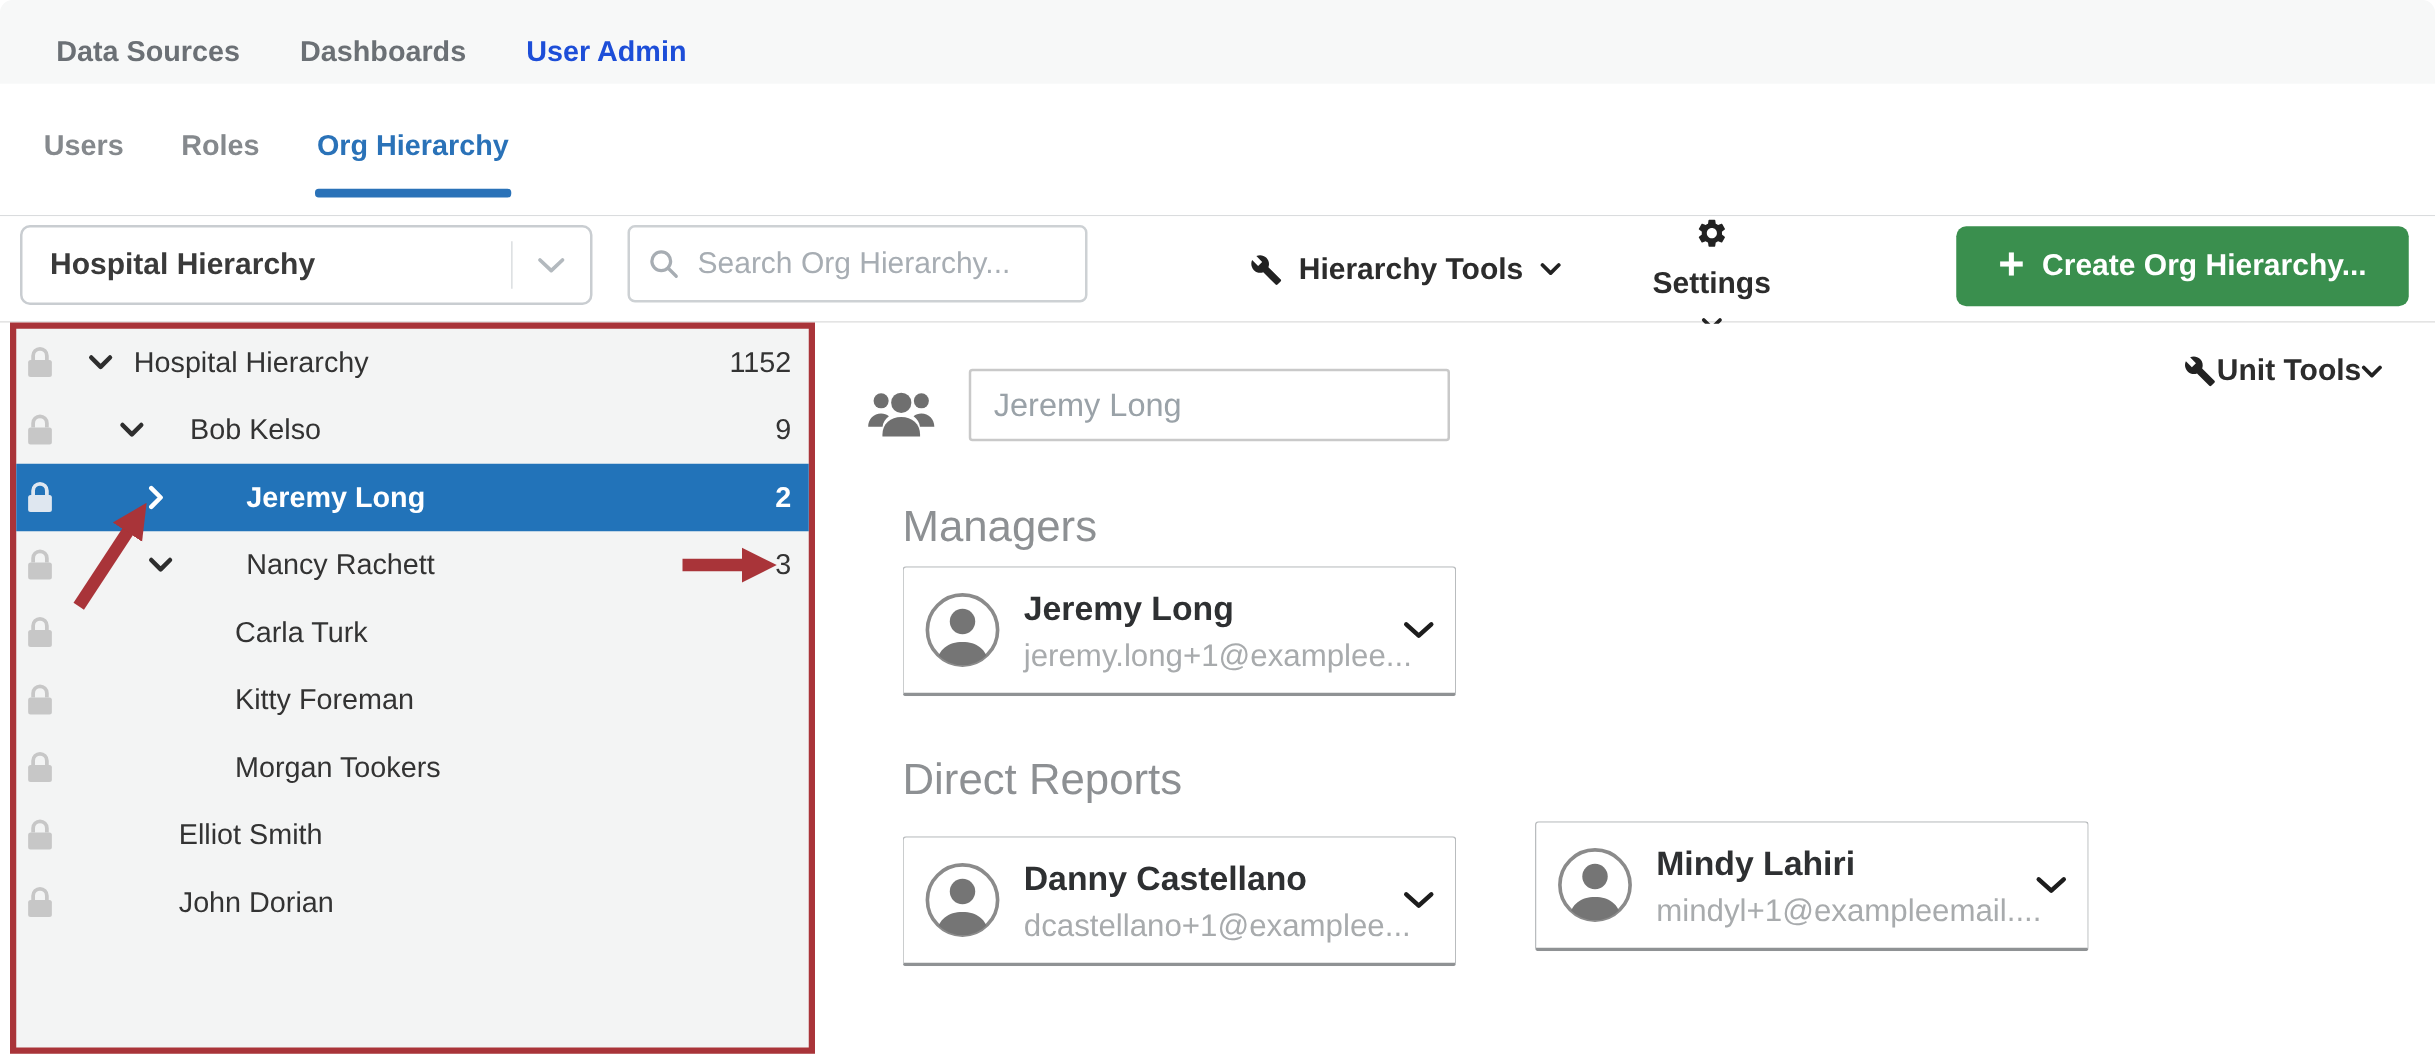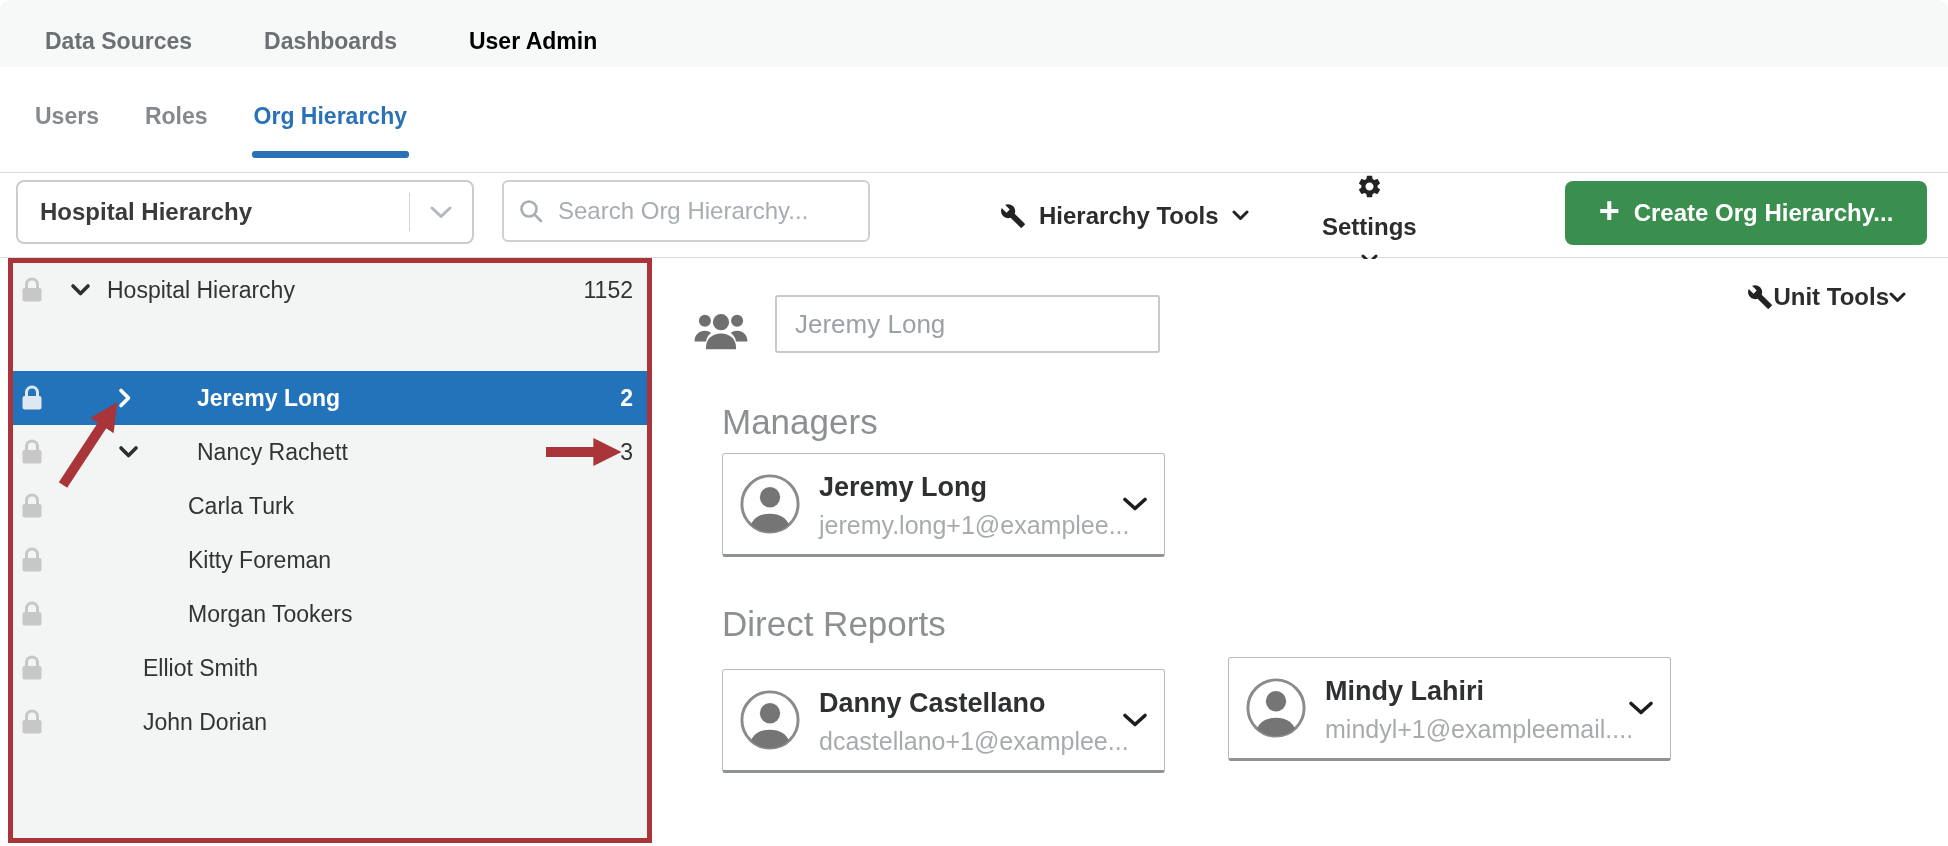--- a/index.html
+++ b/index.html
@@ -1,24 +1,24 @@
 <!DOCTYPE html>
 <html><head>
 <meta charset="utf-8">
 <style>
   * { box-sizing: border-box; }
   body { margin:0; font-family:"Liberation Sans", sans-serif; -webkit-font-smoothing:antialiased; }
   .canvas { position:relative; width:1948px; height:846px; background:#fff; overflow:hidden; color:#333; }
 
   
   .topnav { position:absolute; left:0; top:0; width:100%; height:83px; background:#f7f8f8;
-            border-bottom:1px solid #ebebeb; display:flex; align-items:stretch; padding-left:45px; gap:72px;border-radius:10px; }
+            border-bottom:1px solid #ebebeb; display:flex; align-items:stretch; padding-left:45px; gap:48px;border-radius:10px; }
   .topnav .nav-item { display:flex; align-items:center; font-size:23px; font-weight:700; color:#6b7075;
             position:relative; cursor:pointer; white-space:nowrap; }
-  .topnav .nav-item.active { color:#000000; }
+  .topnav .nav-item.active { color:#1d4ed8; }
   .topnav .nav-item.active::after { content:""; position:absolute; left:-3px; right:-3px; bottom:0; height:6px;
             background:#2a72b8; border-radius:3px; }
 
   .subnav { position:absolute; left:0; top:67px; width:100%; height:106px; background:#fff;
             border-bottom:1px solid #dadcde; display:flex; align-items:center; padding-left:33px; gap:42px; }
   .subnav .nav-item { font-size:23px; font-weight:700; color:#85898d; position:relative;
             padding:20px 2px 26px; cursor:pointer; white-space:nowrap; }
   .subnav .nav-item.active { color:#2a72b8; }
   .subnav .nav-item.active::after { content:""; position:absolute; left:0; right:0; bottom:-2px; height:7px;
             background:#2a72b8; border-radius:3px; }
@@ -166,20 +166,35 @@
             </svg>
           </span>
           <span class="expander" style="left: 57px;">
             <svg width="21" height="14" viewBox="0 0 21 14">
               <polyline points="3,3 10.5,10.5 18,3" fill="none" stroke="currentColor" stroke-width="3.6" stroke-linecap="round" stroke-linejoin="round"></polyline>
             </svg>
           </span>
           <span class="tree-label" style="left: 94px;">Hospital Hierarchy</span>
           <span class="tree-count">1152</span>
         </div>
+        <div class="tree-row" style="top: 54px;">
+          <span class="lock-icon">
+            <svg width="26" height="30" viewBox="0 0 26 30">
+              <path d="M7.5 13 V9.5 a5.5 5.5 0 0 1 11 0 V13" fill="none" stroke="currentColor" stroke-width="3"></path>
+              <rect x="3.5" y="13" width="19" height="13.5" rx="2" fill="currentColor"></rect>
+            </svg>
+          </span>
+          <span class="expander" style="left: 82px;">
+            <svg width="21" height="14" viewBox="0 0 21 14">
+              <polyline points="3,3 10.5,10.5 18,3" fill="none" stroke="currentColor" stroke-width="3.6" stroke-linecap="round" stroke-linejoin="round"></polyline>
+            </svg>
+          </span>
+          <span class="tree-label" style="left: 139px;">Bob Kelso</span>
+          <span class="tree-count">9</span>
+        </div>
         <div class="tree-row selected" style="top: 108px;">
           <span class="lock-icon">
             <svg width="26" height="30" viewBox="0 0 26 30">
               <path d="M7.5 13 V9.5 a5.5 5.5 0 0 1 11 0 V13" fill="none" stroke="currentColor" stroke-width="3"></path>
               <rect x="3.5" y="13" width="19" height="13.5" rx="2" fill="currentColor"></rect>
             </svg>
           </span>
           <span class="expander" style="left: 105px;">
             <svg width="14" height="21" viewBox="0 0 14 21">
               <polyline points="3,3 10.5,10.5 3,18" fill="none" stroke="currentColor" stroke-width="3.6" stroke-linecap="round" stroke-linejoin="round"></polyline>

